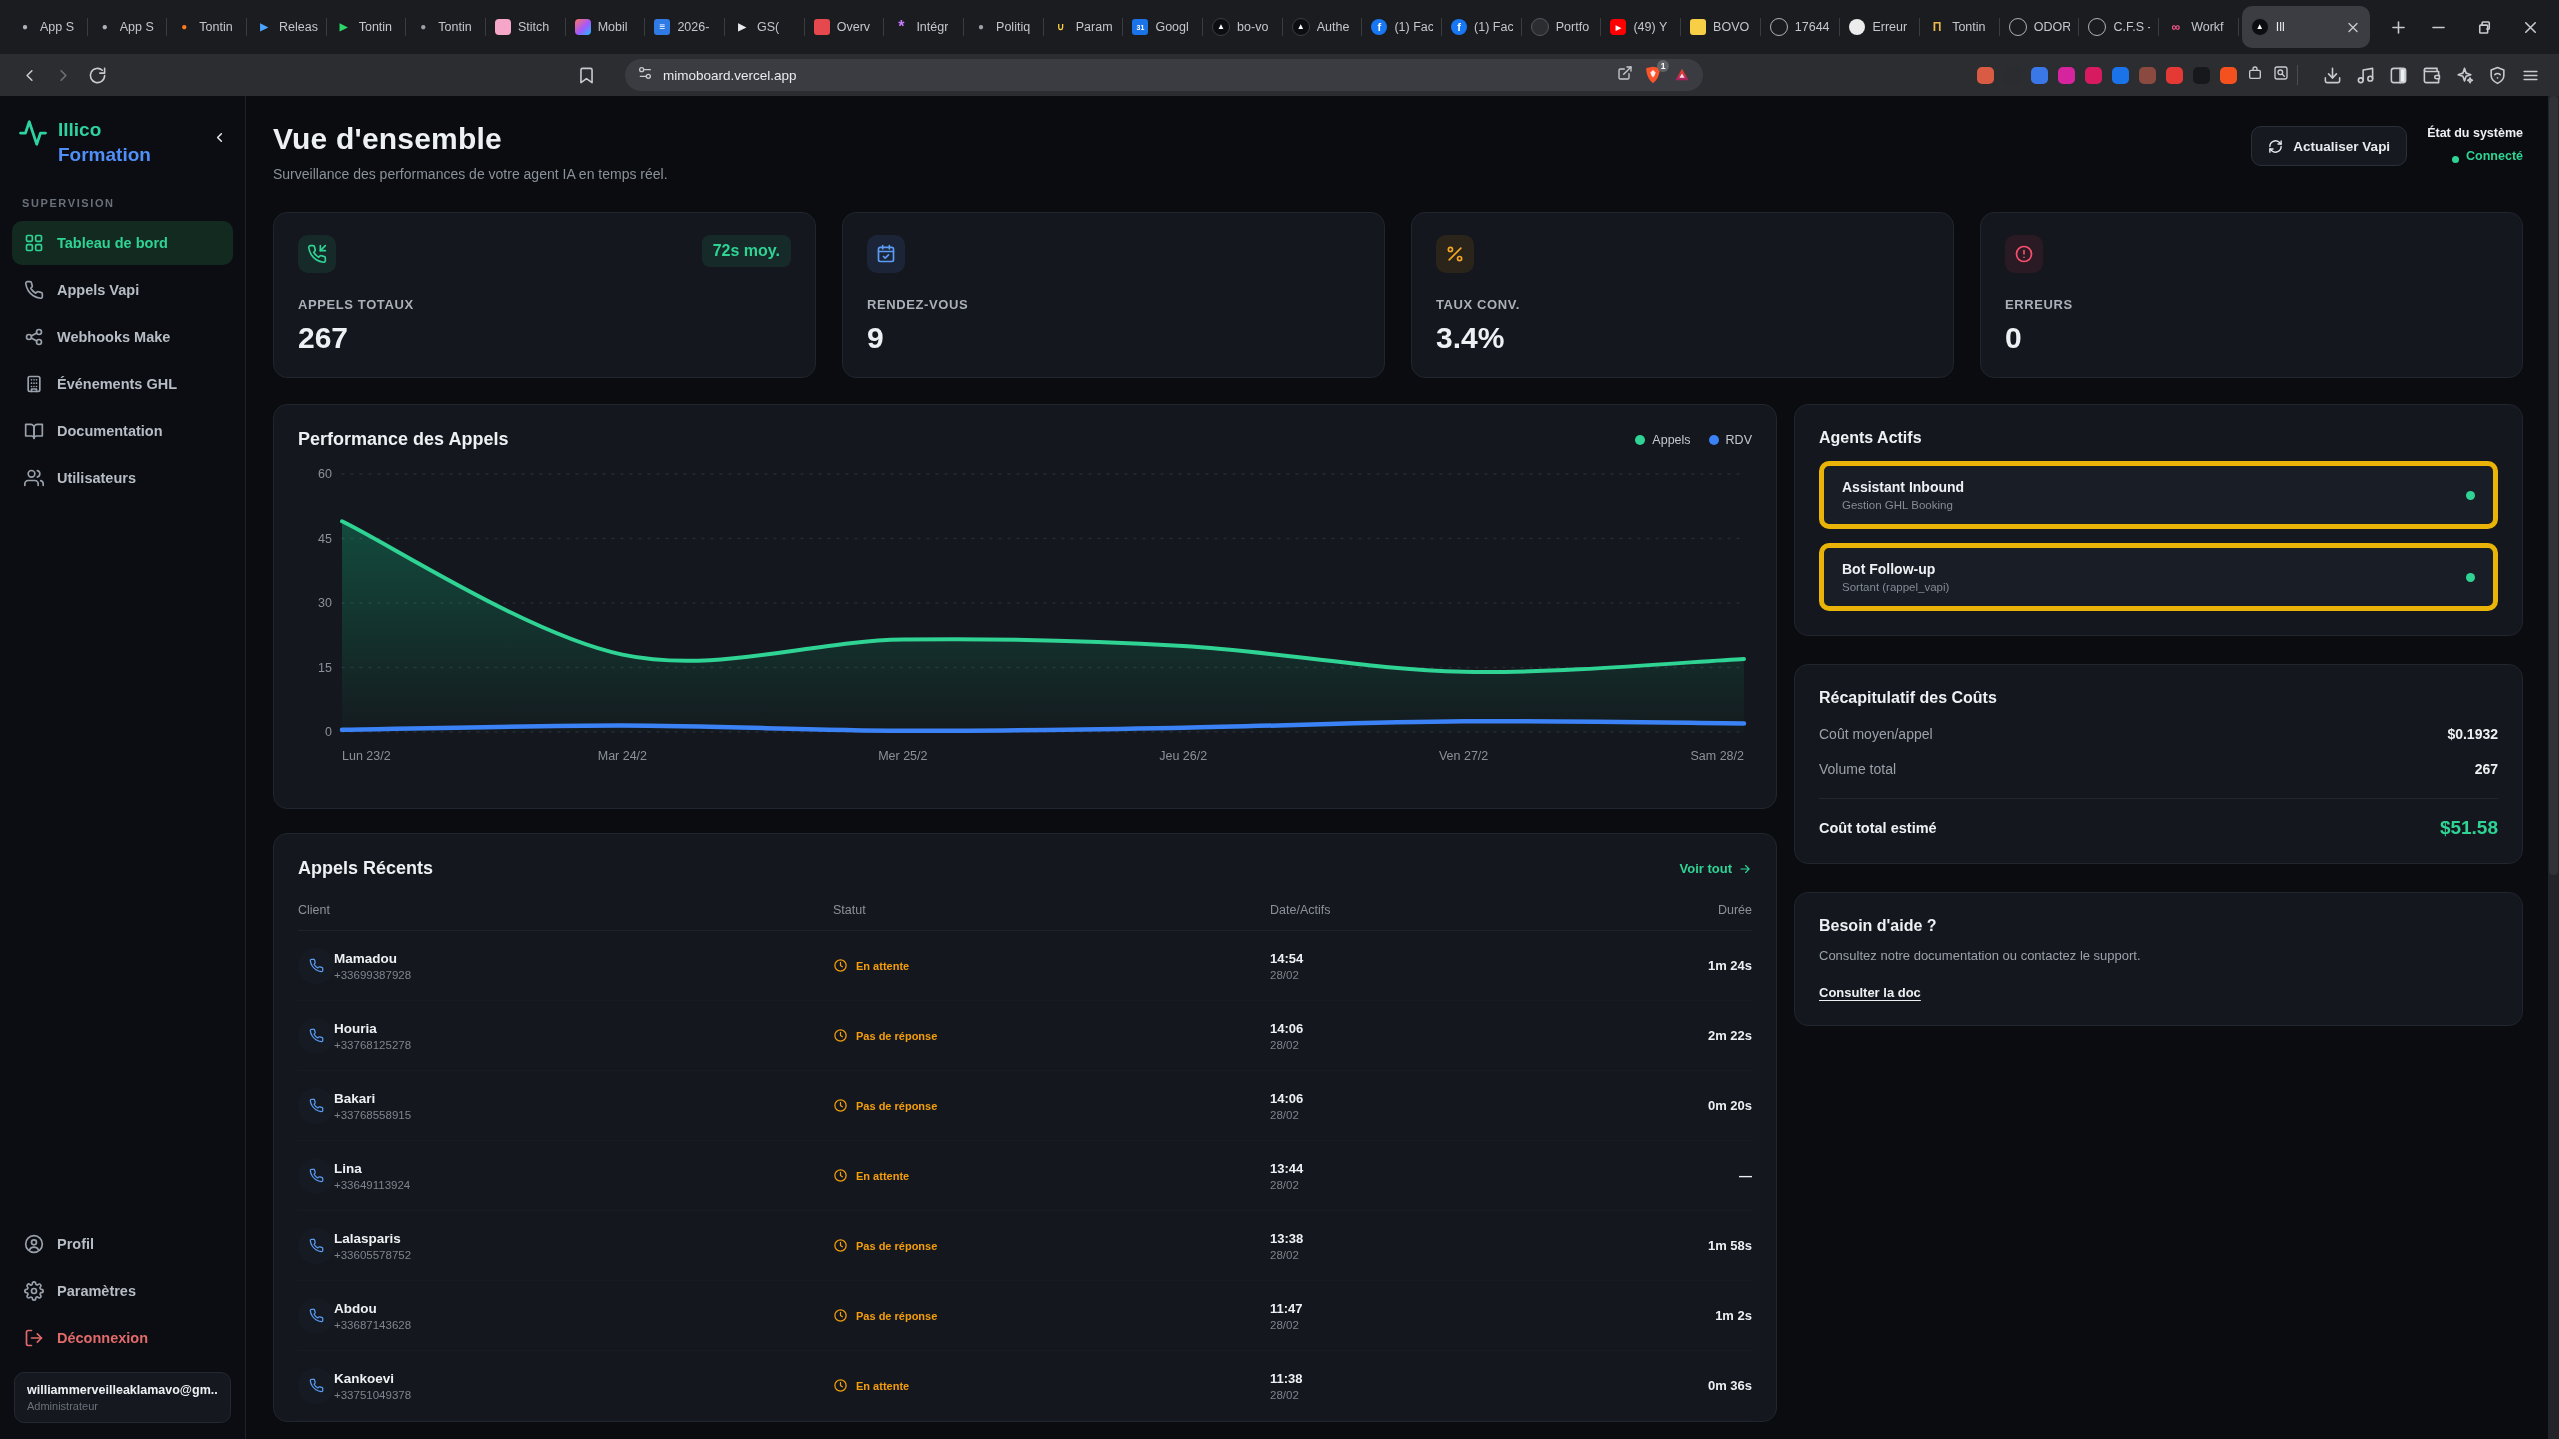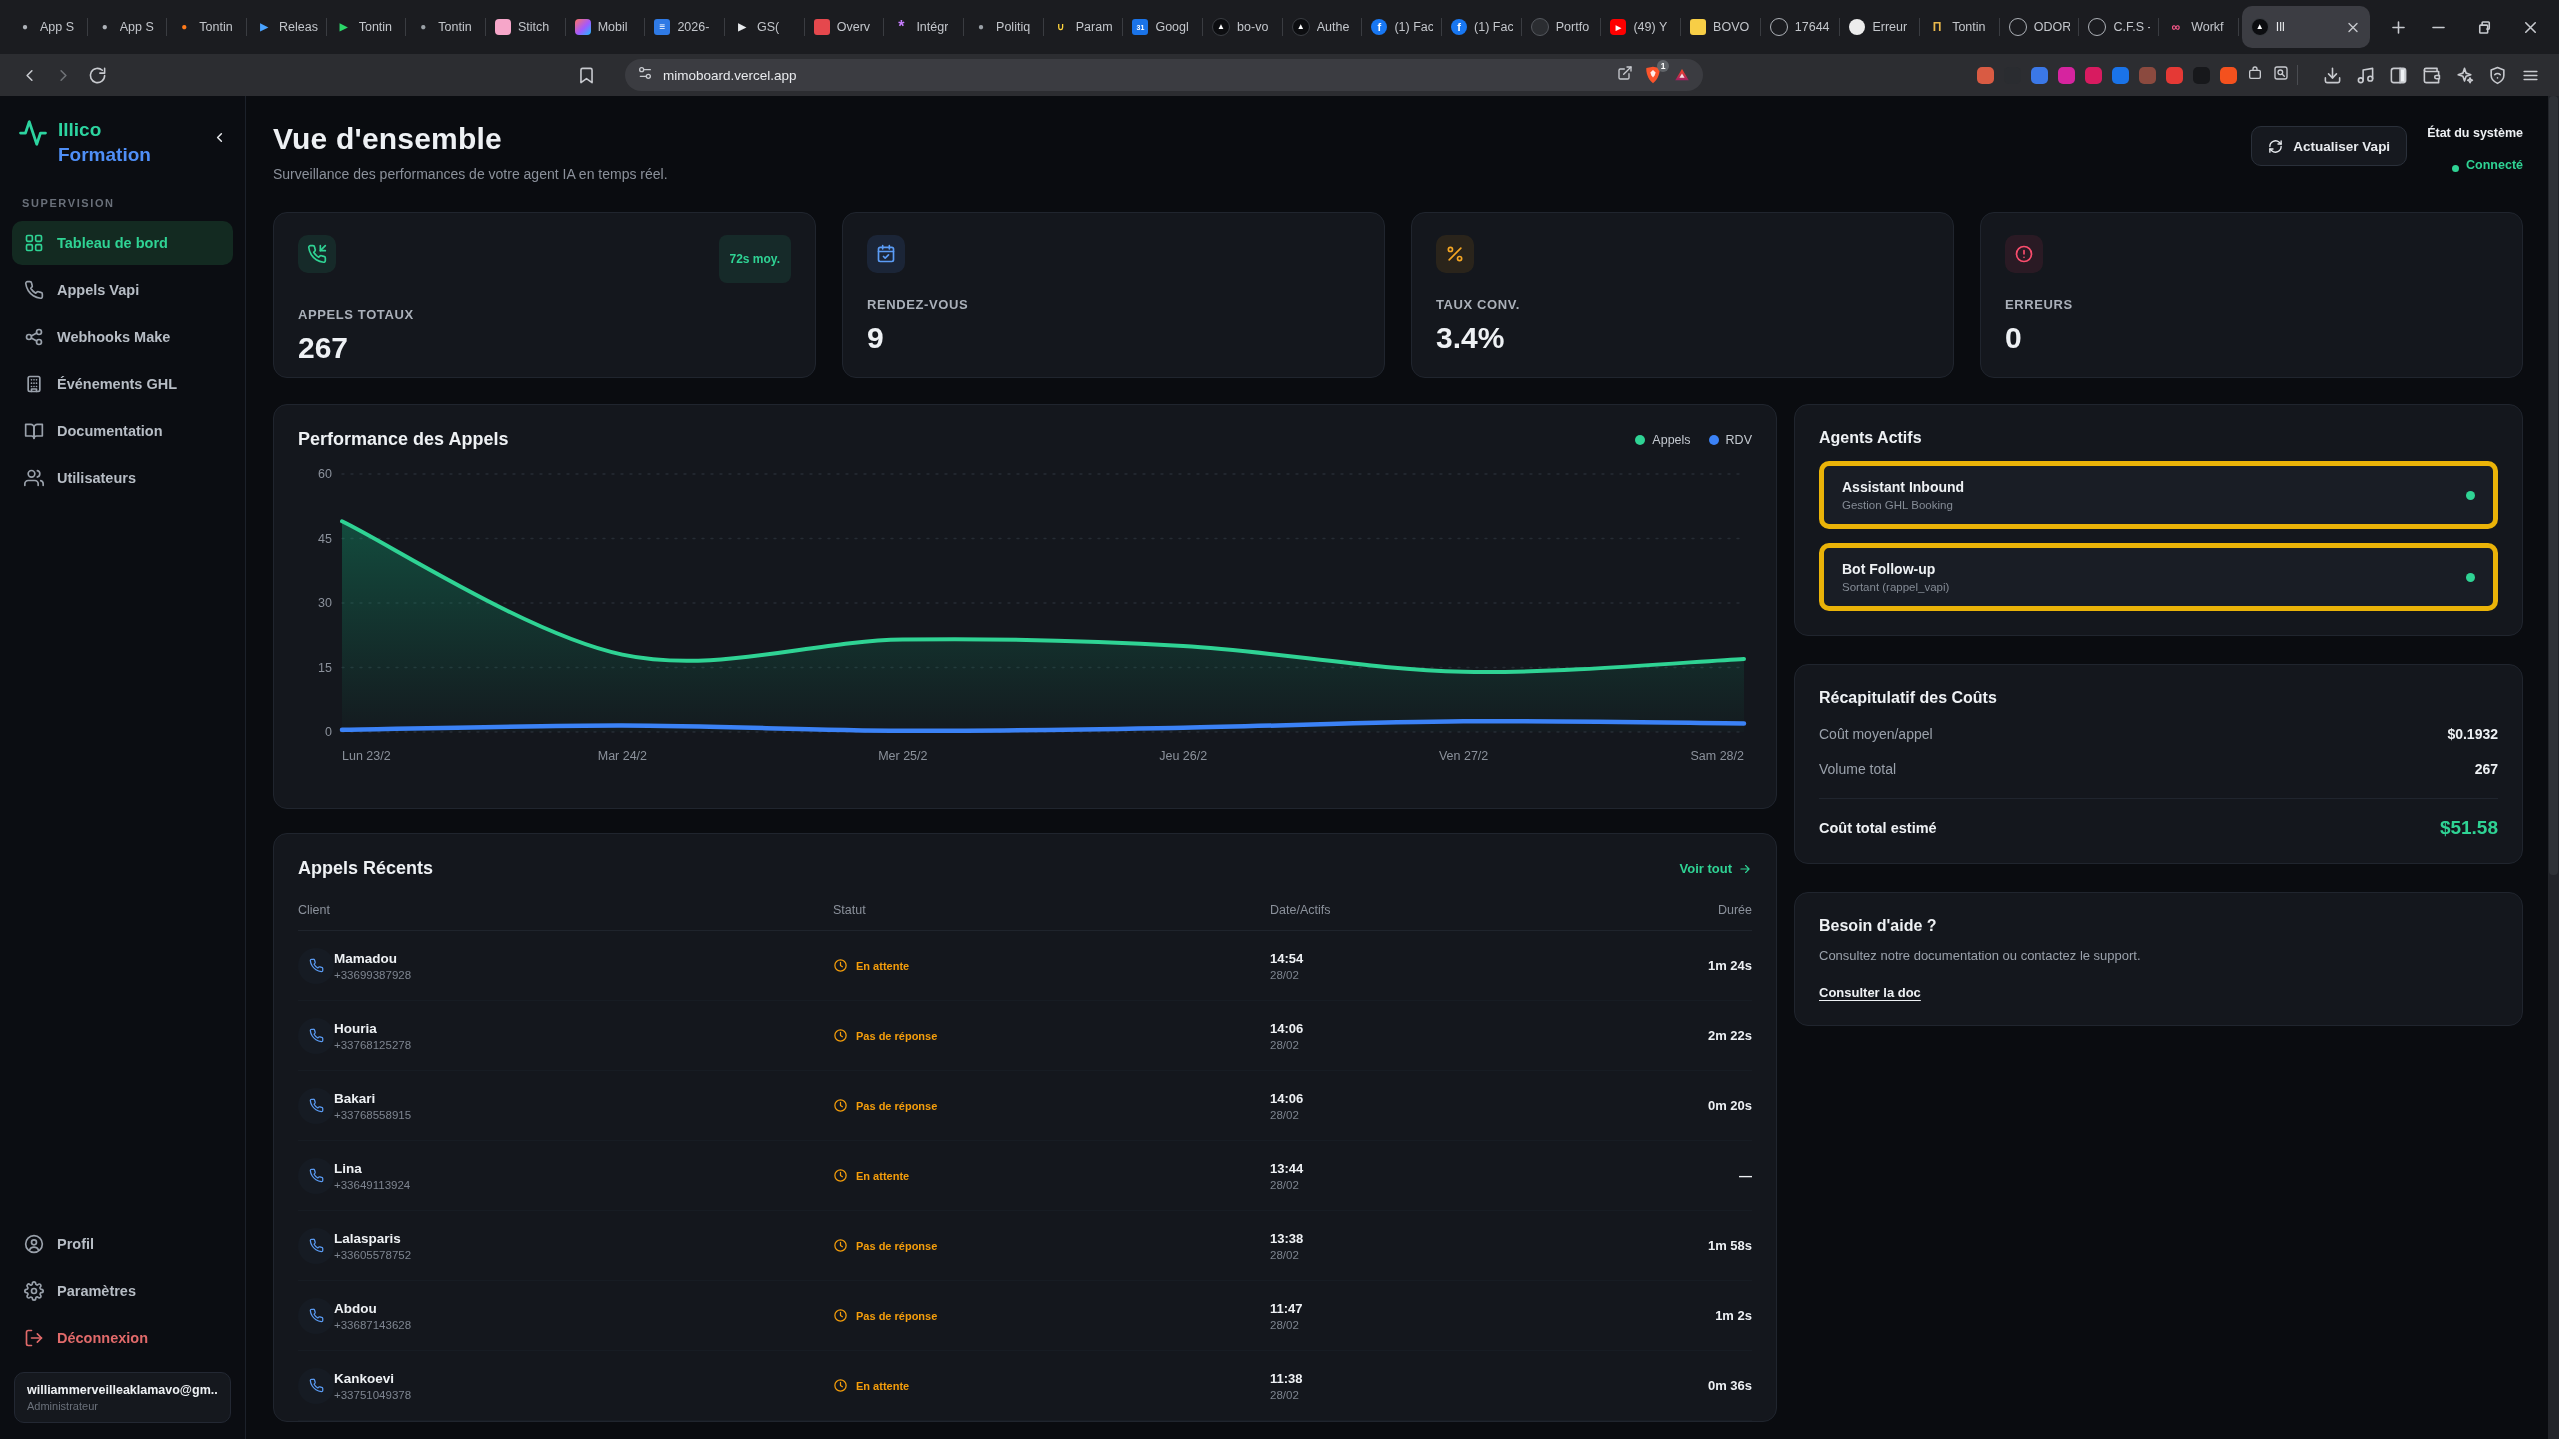--- a/index.html
+++ b/index.html
@@ -62,33 +62,33 @@
 
   .main{flex:1;padding:26px 36px 0 27px;overflow:hidden;min-width:0}
   .mheader{display:flex;align-items:flex-start}
   .h-title{font-size:30px;font-weight:800;letter-spacing:.2px}
   .h-sub{font-size:14px;color:#8b919b;margin-top:10px}
   .h-right{margin-left:auto;display:flex;align-items:flex-start;gap:20px;padding-top:4px}
   .refresh-btn{display:flex;gap:10px;align-items:center;background:#16191f;border:1px solid #2a303a;border-radius:10px;height:40px;padding:0 16px;font-size:13.5px;font-weight:700;color:#e7eaee}
   .refresh-btn svg{width:15px;height:15px;stroke:#e7eaee;stroke-width:2.2;fill:none;stroke-linecap:round;stroke-linejoin:round}
   .status{text-align:right}
   .status-label{font-size:12.5px;font-weight:800}
-  .status-val{display:flex;align-items:flex-end;gap:7px;justify-content:flex-end;color:#2fd394;font-size:12.5px;font-weight:600;margin-top:18px}
+  .status-val{display:flex;align-items:flex-end;gap:7px;justify-content:flex-end;color:#2fd394;font-size:12.5px;font-weight:600;margin-top:9px}
   .gdot{width:7px;height:7px;border-radius:50%;background:#2fd394}
 
   .stats{display:grid;grid-template-columns:repeat(4,1fr);gap:26px;margin-top:30px}
   .stat{background:#14171d;border:1px solid #20252e;border-radius:14px;padding:22px 24px;height:166px;box-sizing:border-box}
   .stat-top{display:flex;align-items:flex-start}
   .s-ico{width:38px;height:38px;border-radius:10px;display:flex;align-items:center;justify-content:center}
   .s-ico svg{width:20px;height:20px;stroke-width:2;fill:none;stroke-linecap:round;stroke-linejoin:round}
   .s-ico.g{background:rgba(47,211,148,.1)}.s-ico.g svg{stroke:#2fd394}
   .s-ico.b{background:rgba(79,143,247,.12)}.s-ico.b svg{stroke:#5b9cf5}
   .s-ico.a{background:rgba(245,158,11,.1)}.s-ico.a svg{stroke:#f5a623}
   .s-ico.r{background:rgba(244,63,94,.1)}.s-ico.r svg{stroke:#fb4d6d}
-  .badge{margin-left:auto;background:rgba(47,211,148,.1);color:#2fd394;font-size:12px;font-weight:600;padding:17px 11px;border-radius:8px}
+  .badge{margin-left:auto;background:rgba(47,211,148,.1);color:#2fd394;font-size:16px;font-weight:600;padding:7px 11px;border-radius:8px}
   .s-label{margin-top:24px;font-size:13px;font-weight:700;letter-spacing:.6px;color:#aab0b9}
   .s-value{margin-top:9px;font-size:30px;font-weight:800}
 
   .content{display:flex;gap:17px;margin-top:26px;align-items:flex-start}
   .col-left{width:1504px;flex:none}
   .col-right{flex:1;min-width:0}
   .card{background:#14171d;border:1px solid #20252e;border-radius:14px;box-sizing:border-box}
   .chart-card{padding:24px;height:405px}
   .chart-head{display:flex;align-items:center}
   .c-title{font-size:18px;font-weight:800}

